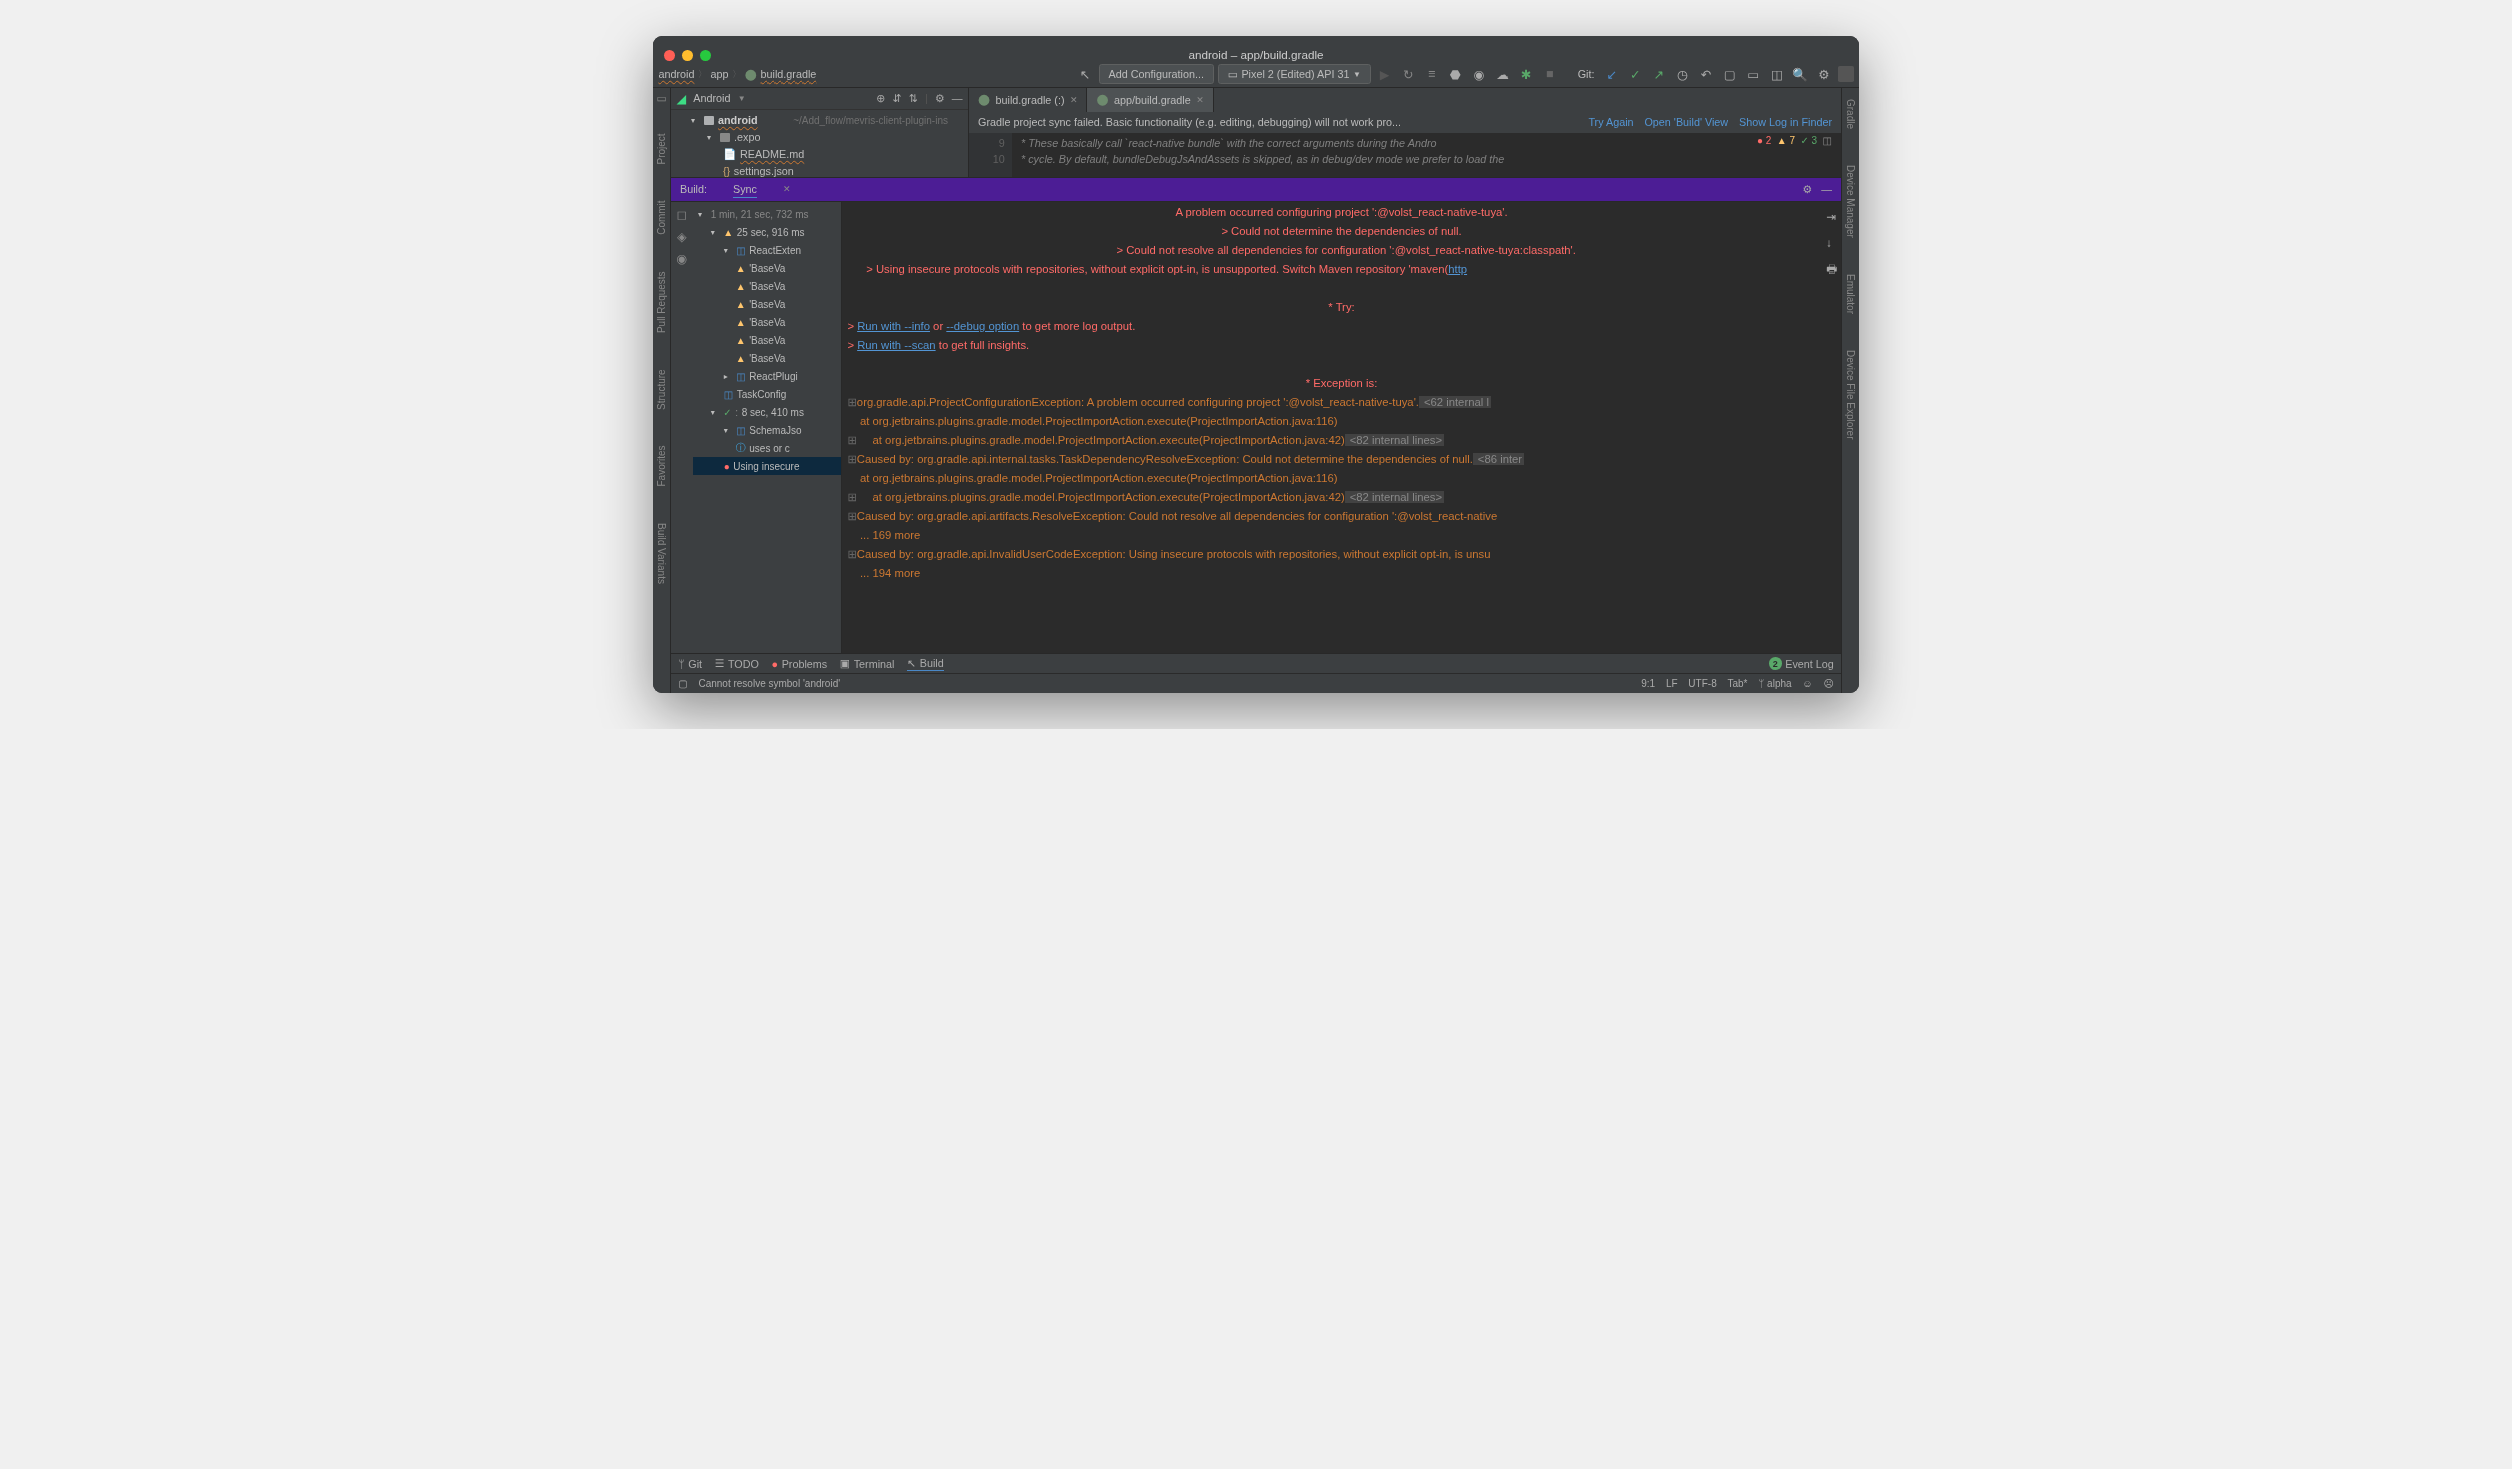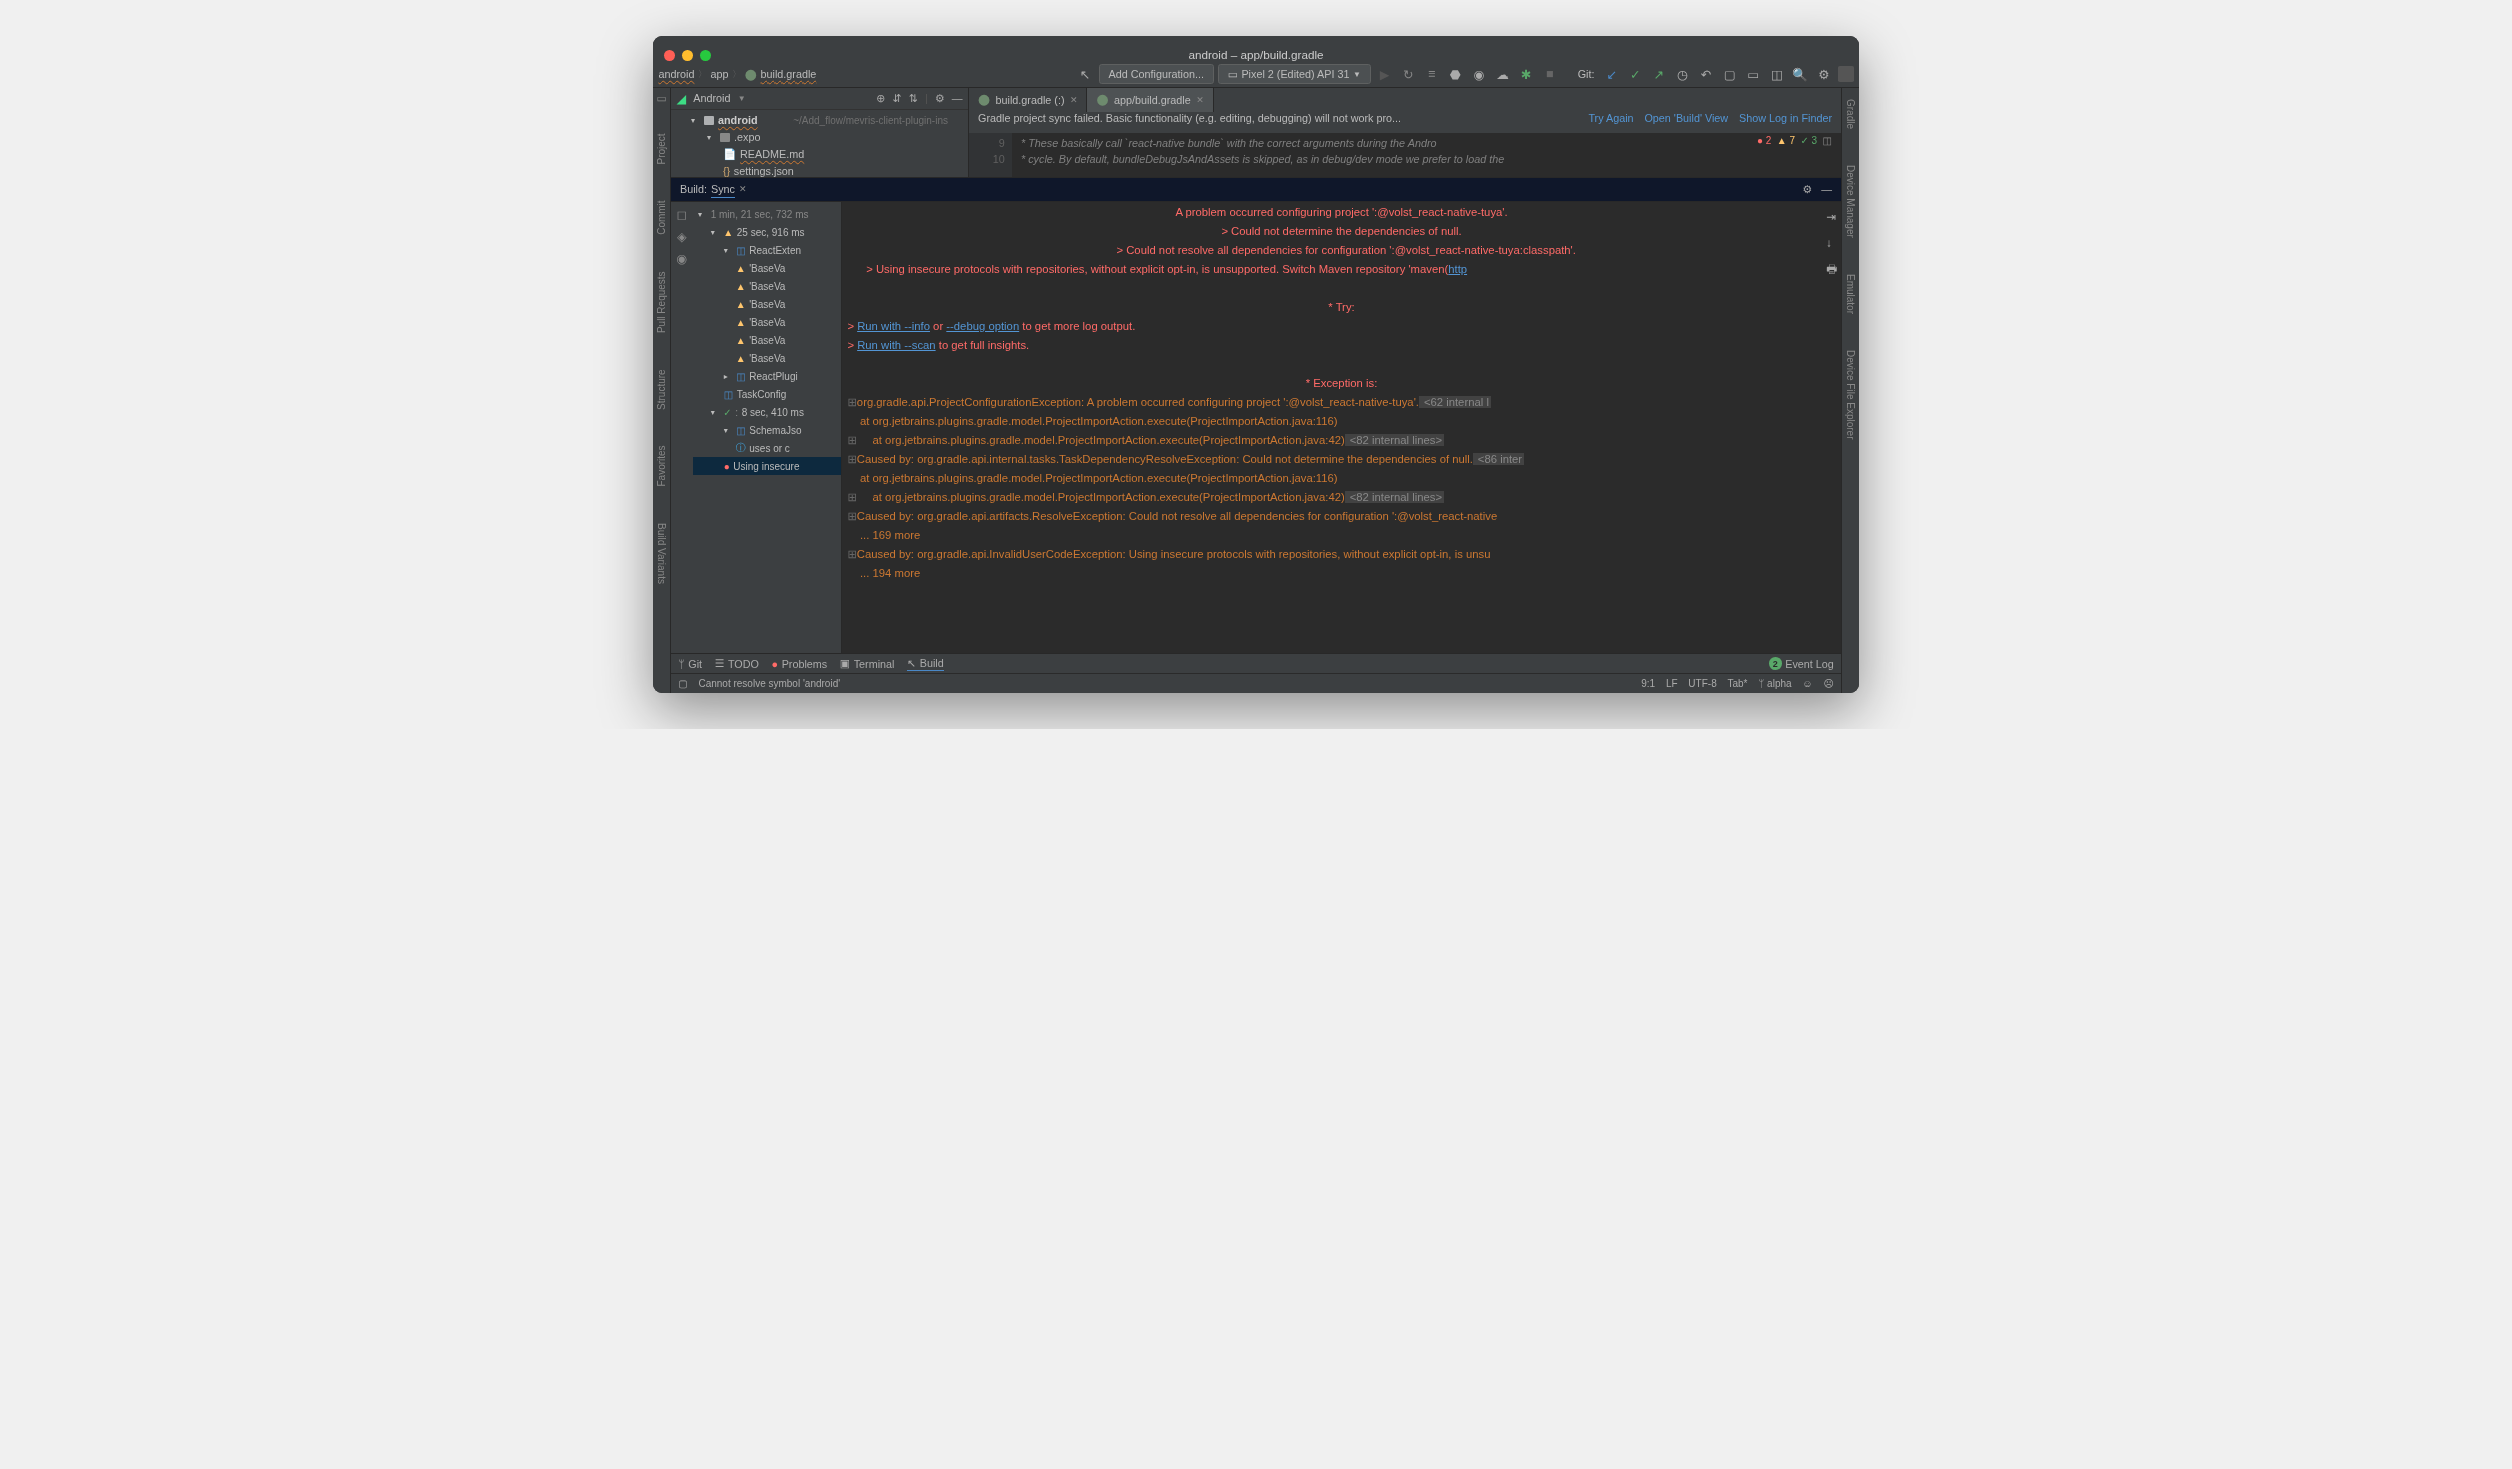--- a/index.html
+++ b/index.html
@@ -35,30 +35,30 @@
 .tree-row.d1{padding-left:20px}.tree-row.d2{padding-left:36px}.tree-row.d3{padding-left:52px}
 .file-name { color:#bbb; }
 .file-name.bold { font-weight:bold; color:#ccc; }
 .path-dim { color:#707070; font-size:10px;margin-left:32px; }
 .disclose { color:#bbb; font-size:8px; width:9px; }
 .editor-panel { flex:1; display:flex; flex-direction:column; background:#2b2b2b; min-width:0; }
 .tabs { height:23.5px; display:flex; align-items:stretch; background:#3c3f41; }
 .tab { display:flex; align-items:center; gap:5.4px; padding:0 9px; border-right:0.9px solid #282828; font-size:10.8px; }
 .tab.active { background:#4e5254; }
 .tab-close { color:#888; font-size:9px; }
-.notif-bar { height:21.7px; background:#3c3f41; display:flex; align-items:flex-start; padding:0 9px; gap:10.8px; font-size:10.8px; color:#bbb; }
+.notif-bar { height:21.7px; background:#3c3f41; display:flex; align-items:center; padding:0 9px; gap:10.8px; font-size:10.8px; color:#bbb; }
 .notif-bar .nlink { color:#5395d4; cursor:pointer; }
 .notif-right { margin-left:auto; display:flex; gap:10.8px; }
 .code-area { flex:1; display:flex; font-family:Menlo,monospace; font-size:10.8px; overflow:hidden; position:relative; }
 .gutter { width:43px; background:#313335; color:#606060; text-align:right; padding:1.8px 7.2px 0 0; line-height:16px; }
 .code-lines { flex:1; padding:1.8px 0 0 9px; line-height:16px; color:#808080; font-style:italic; overflow:hidden }
 .code-right-badges { position:absolute; right:9px; top:1.8px; display:flex; gap:5.4px; font-size:10px; }
 .badge-err {color:#ff6b68} .badge-warn{color:#ffc66d} .badge-ok{color:#6a8759}
 .build-panel { flex:1; display:flex; flex-direction:column; background:#2b2b2b; min-height:0; }
-.build-header { height:23.5px; background:#0f172a; display:flex; align-items:center; padding:0 9px; gap:4px; border-bottom:0.9px solid #282828;justify-content:center; }
+.build-header { height:23.5px; background:#4c1d95; display:flex; align-items:center; padding:0 9px; gap:26px; border-bottom:0.9px solid #282828;justify-content:center; }
 .build-header .sync-tab { border-bottom:1.8px solid #4a88c7; padding-bottom:2.7px; margin-top:2.7px; }
 .build-header-icons { margin-left:auto; display:flex; gap:9px; color:#aaa; }
 .build-body { flex:1; display:flex; min-height:0; }
 .tree-col { width:171px; background:#3c3f41; border-right:0.9px solid #282828; overflow:hidden; position:relative; }
 .tool-strip { position:absolute; left:0; top:0; width:21.7px; height:100%; display:flex; flex-direction:column; align-items:center; gap:7.2px; padding-top:5.4px; color:#888; font-size:12.6px; }
 .build-tree { margin-left:21.7px; padding-top:3.6px; font-size:10px; }
 .bt-row { display:flex; align-items:center; gap:3.6px; height:18px; padding-right:3.6px; white-space:nowrap; overflow:hidden; }
 .bt-row.d1{padding-left:5.4px}.bt-row.d2{padding-left:18px}.bt-row.d3{padding-left:31px}.bt-row.d4{padding-left:43px}
 .bt-row.selected { background:#0d293e; }
 .ico-warn { color:#ffc66d; }

